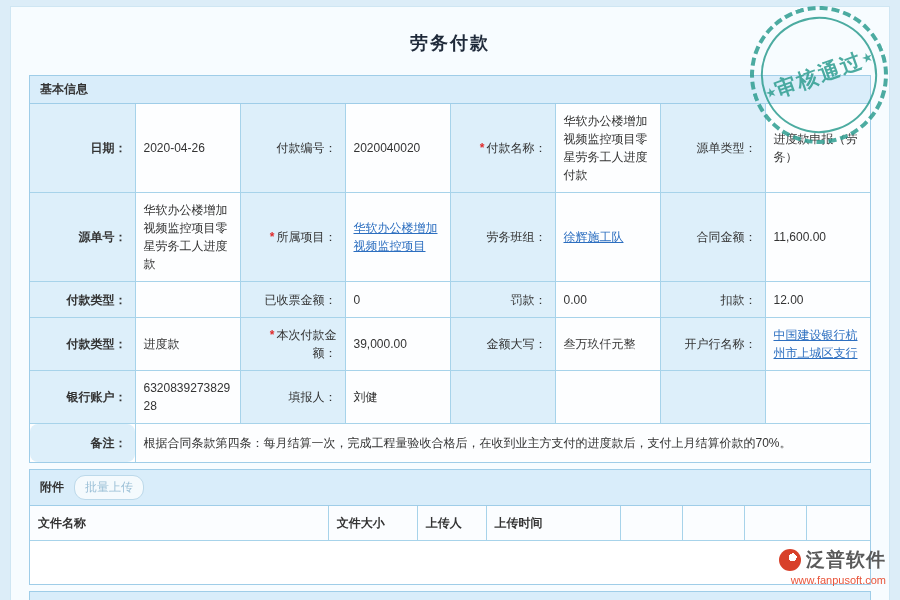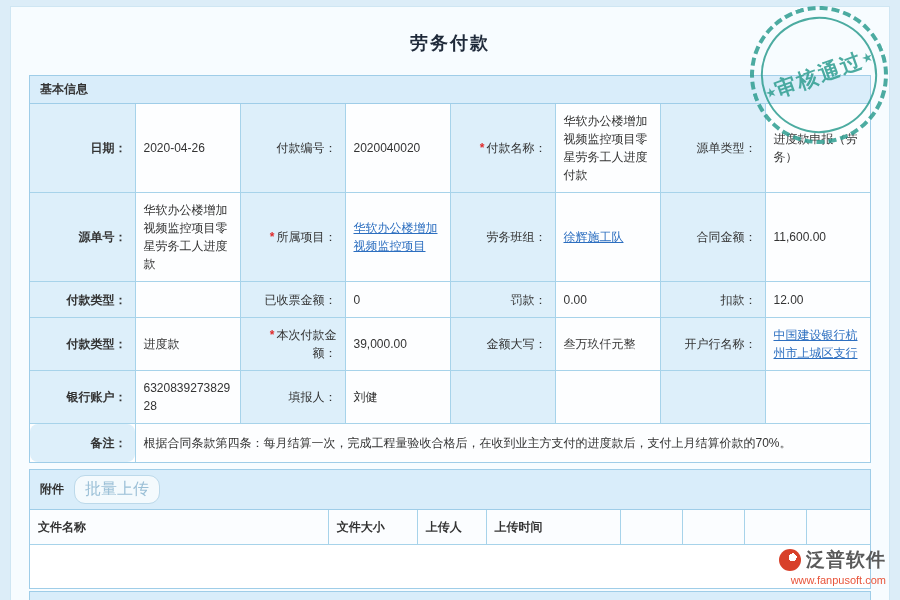--- a/index.html
+++ b/index.html
@@ -72,21 +72,21 @@
   .r4 td { height: 46px; }
   .r5 td { height: 50px; }
   .r6 td { height: 38px; }
 
   
   .batch-btn {
     margin-left: 10px;
     border: 1px solid #bcd9ea;
     background: #f4fafd;
     color: #9abfd6;
-    font-size: 16px;
+    font-size: 12px;
     padding: 3px 10px;
     border-radius: 11px;
     cursor: pointer;
     font-family: "Liberation Sans", sans-serif;
   }
   table.att td { font-weight: bold; height: 32px; background: #fbfdff; }
   table.att td.empty-body {
     font-weight: normal;
     height: 44px;
     background: #fff;

